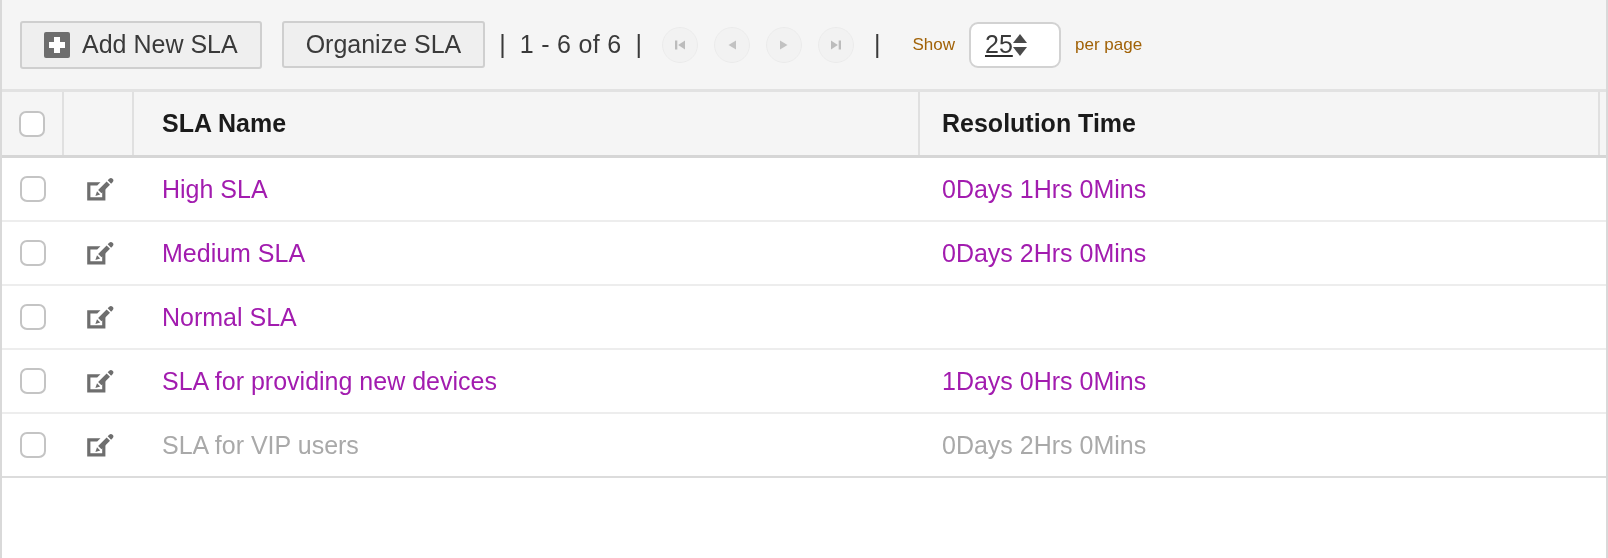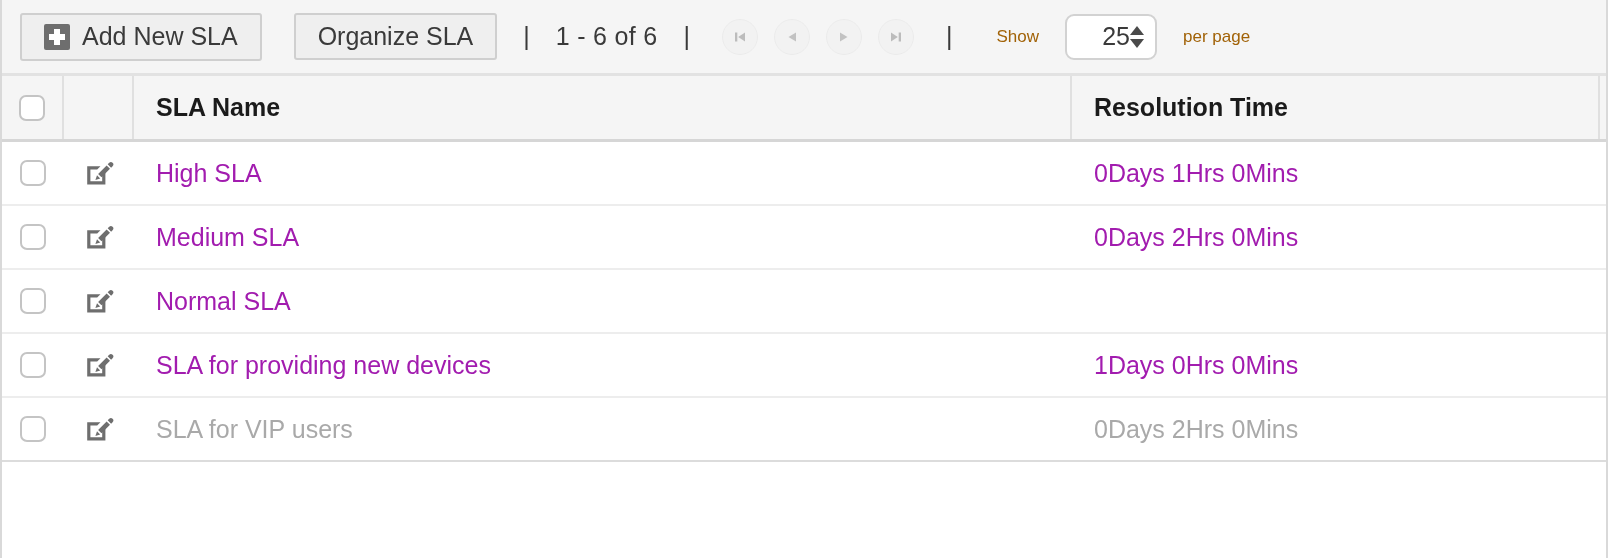--- a/index.html
+++ b/index.html
@@ -21,28 +21,28 @@
     height: 558px;
     position: relative;
     box-sizing: border-box;
     border-left: 2px solid #d9d9d9;
     border-right: 2px solid #d9d9d9;
     background: #ffffff;
   }
 
   
   .toolbar {
-    height: 76px;
+    height: 92px;
     box-sizing: border-box;
     background: #f5f5f5;
     border-bottom: 3px solid #e2e2e2;
     display: flex;
     align-items: center;
     padding: 0 18px;
-    gap: 12px;
+    gap: 0;
   }
 
   .btn {
     font-family: "Liberation Sans", sans-serif;
     font-size: 25px;
     color: #3a3a3a;
     background: #efefef;
     border: 2px solid #cfcfcf;
     border-radius: 3px;
     padding: 9px 22px;
@@ -126,23 +126,24 @@
 
   .select-box {
     width: 92px;
     height: 46px;
     box-sizing: border-box;
     border: 2px solid #d2d2d2;
     border-radius: 9px;
     background: #ffffff;
     display: inline-flex;
     align-items: center;
-    justify-content: flex-end;
+    justify-content: flex-start;
     padding: 0 11px 0 14px;
     cursor: pointer;
+    text-decoration: underline;
   }
   .select-val {
     font-size: 25px;
     color: #3a3a3a;
     line-height: 1;
   }
   .stepper {
     display: flex;
     flex-direction: column;
     align-items: center;
@@ -171,21 +172,21 @@
     display: flex;
     align-items: center;
     box-sizing: border-box;
     border-right: 2px solid #e0e0e0;
     height: 100%;
   }
   .thead > div:last-child { border-right: none; }
 
   .col-check  { width: 62px;  justify-content: center; }
   .col-edit   { width: 70px;  justify-content: center; }
-  .col-name   { width: 938px; padding-left: 22px; }
+  .col-name   { width: 786px; padding-left: 28px; }
   .col-time   { flex: 1;      padding-left: 22px; }
   .col-tail   { width: 6px;   }
 
   .th-text {
     font-size: 25px;
     font-weight: bold;
     color: #1b1b1b;
     white-space: nowrap;
   }
 

